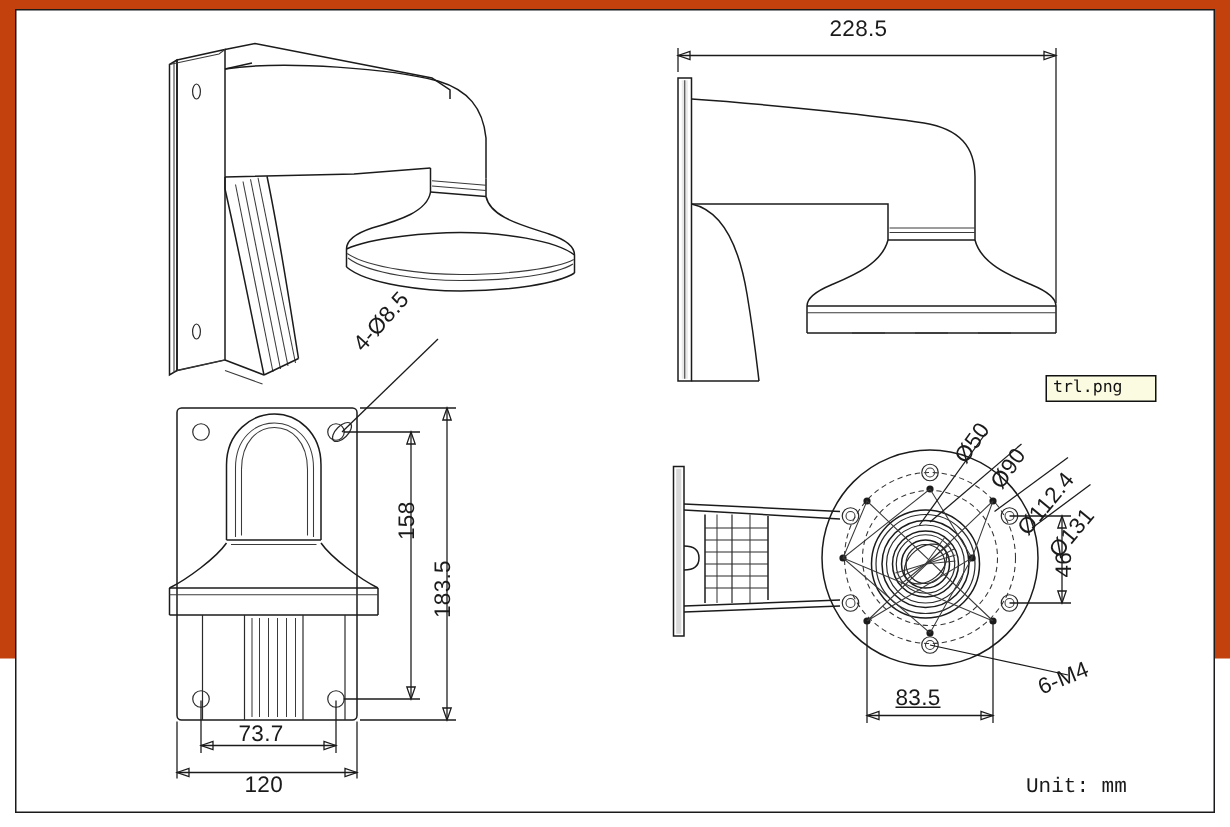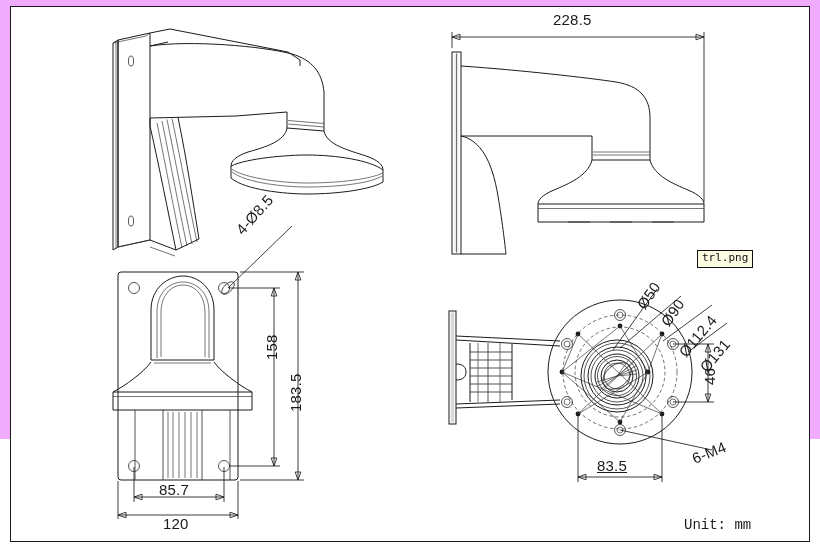--- a/index.html
+++ b/index.html
@@ -4,21 +4,21 @@
 <title>Dimension Drawing</title>
 <style>
   html,body{margin:0;padding:0;background:#ffffff;}
   body{
     width:820px;height:551px;overflow:hidden;position:relative;
     font-family:"Liberation Sans","DejaVu Sans",sans-serif;
     color:#111;
   }
   #sheet{
     position:absolute;left:0;top:0;width:820px;height:439px;
-    background:#f0abfc;
+    background:#c2410c;
   }
   #frame{
     position:absolute;left:10px;top:6px;width:800px;height:536px;
     border:1px solid #1a1a1a;box-sizing:border-box;background:#fff;
   }
   svg.draw{position:absolute;left:0;top:0;width:820px;height:551px;overflow:visible;}
   .ln{stroke:#1b1b1b;fill:none;stroke-width:1;}
   .ln-thin{stroke:#2a2a2a;fill:none;stroke-width:0.8;}
   .ln-hair{stroke:#3a3a3a;fill:none;stroke-width:0.7;}
   .dash-fine{stroke:#333;fill:none;stroke-width:0.7;stroke-dasharray:3.5 2.5;}
@@ -29,21 +29,21 @@
     position:absolute;
     font-family:"Liberation Sans","DejaVu Sans",sans-serif;
     color:#1a1a1a;white-space:nowrap;line-height:1;
   }
   .dimtxt{font-size:15px;letter-spacing:0.2px;}
   .unit{font-size:14px;}
   #tooltip{
     position:absolute;left:697px;top:250px;
     background:#fbfbe2;border:1px solid #111;
     font-family:"DejaVu Sans Mono","Liberation Mono",monospace;
-    font-size:11px;color:#111;padding:1px 4px 2px 4px;line-height:1.15;
+    font-size:11px;color:#111;padding:1px 22px 2px 4px;line-height:1.15;
     box-sizing:border-box;
   }
 </style>
 </head>
 <body>
 
 <div id="sheet">
 
   <div id="frame"></div>
 
@@ -299,21 +299,21 @@
   </svg>
 
   <div class="txt dimtxt" style="left:553px;top:12px;">228.5</div>
 
   <div class="txt dimtxt" style="left:233px;top:227px;transform:rotate(-48deg);transform-origin:left top;">4-Ø8.5</div>
 
   <div class="txt dimtxt" style="left:264px;top:360px;transform:rotate(-90deg);transform-origin:left top;">158</div>
 
   <div class="txt dimtxt" style="left:288px;top:412px;transform:rotate(-90deg);transform-origin:left top;">183.5</div>
 
-  <div class="txt dimtxt" style="left:159px;top:482px;">85.7</div>
+  <div class="txt dimtxt" style="left:159px;top:482px;">73.7</div>
 
   <div class="txt dimtxt" style="left:163px;top:516px;">120</div>
 
   <div class="txt dimtxt" style="left:634px;top:303px;transform:rotate(-55deg);transform-origin:left top;">Ø50</div>
 
   <div class="txt dimtxt" style="left:658px;top:320px;transform:rotate(-55deg);transform-origin:left top;">Ø90</div>
 
   <div class="txt dimtxt" style="left:676px;top:350px;transform:rotate(-50deg);transform-origin:left top;">Ø112.4</div>
 
   <div class="txt dimtxt" style="left:697px;top:365px;transform:rotate(-50deg);transform-origin:left top;">Ø131</div>

